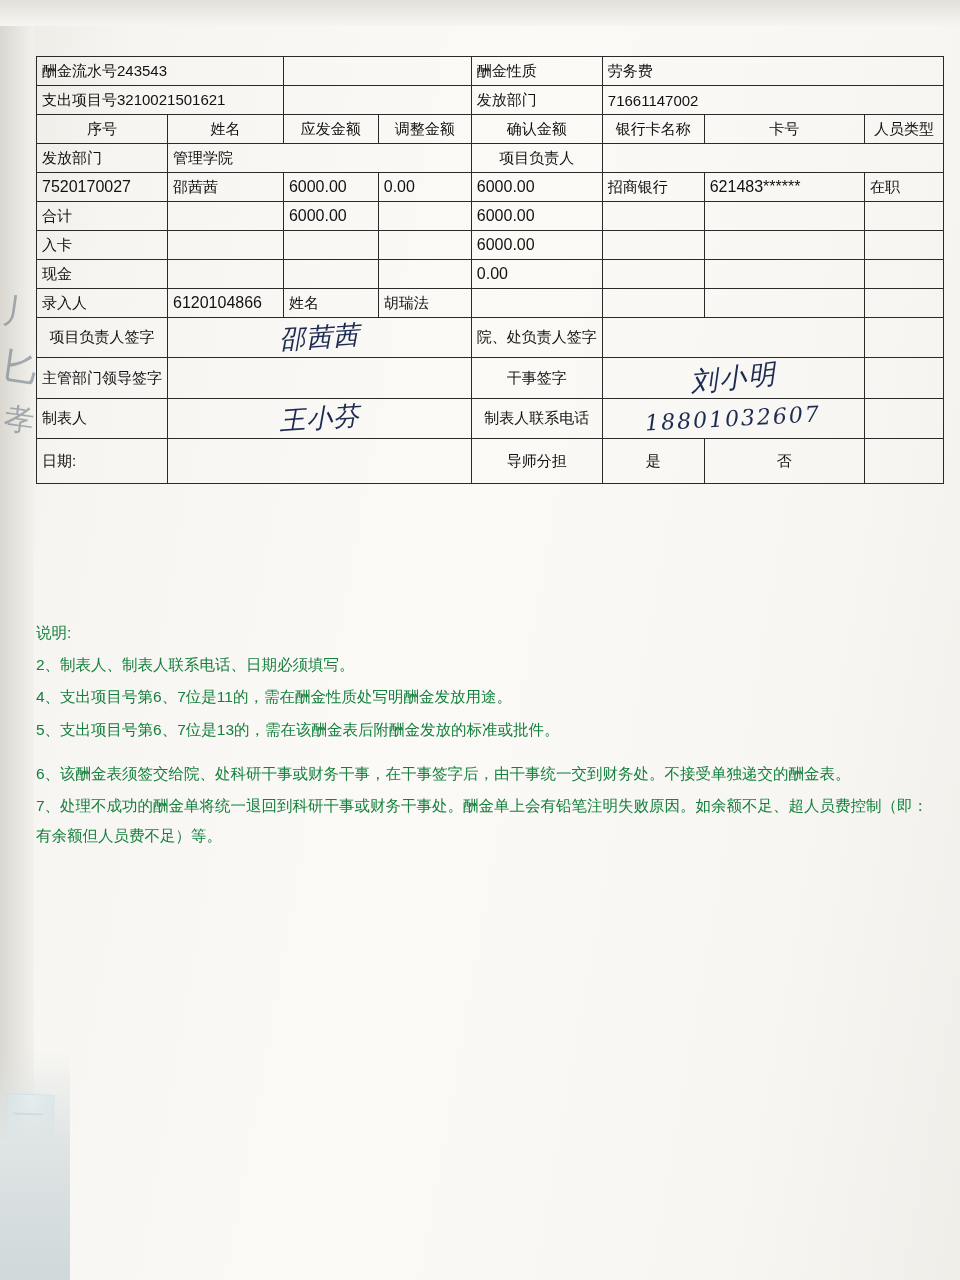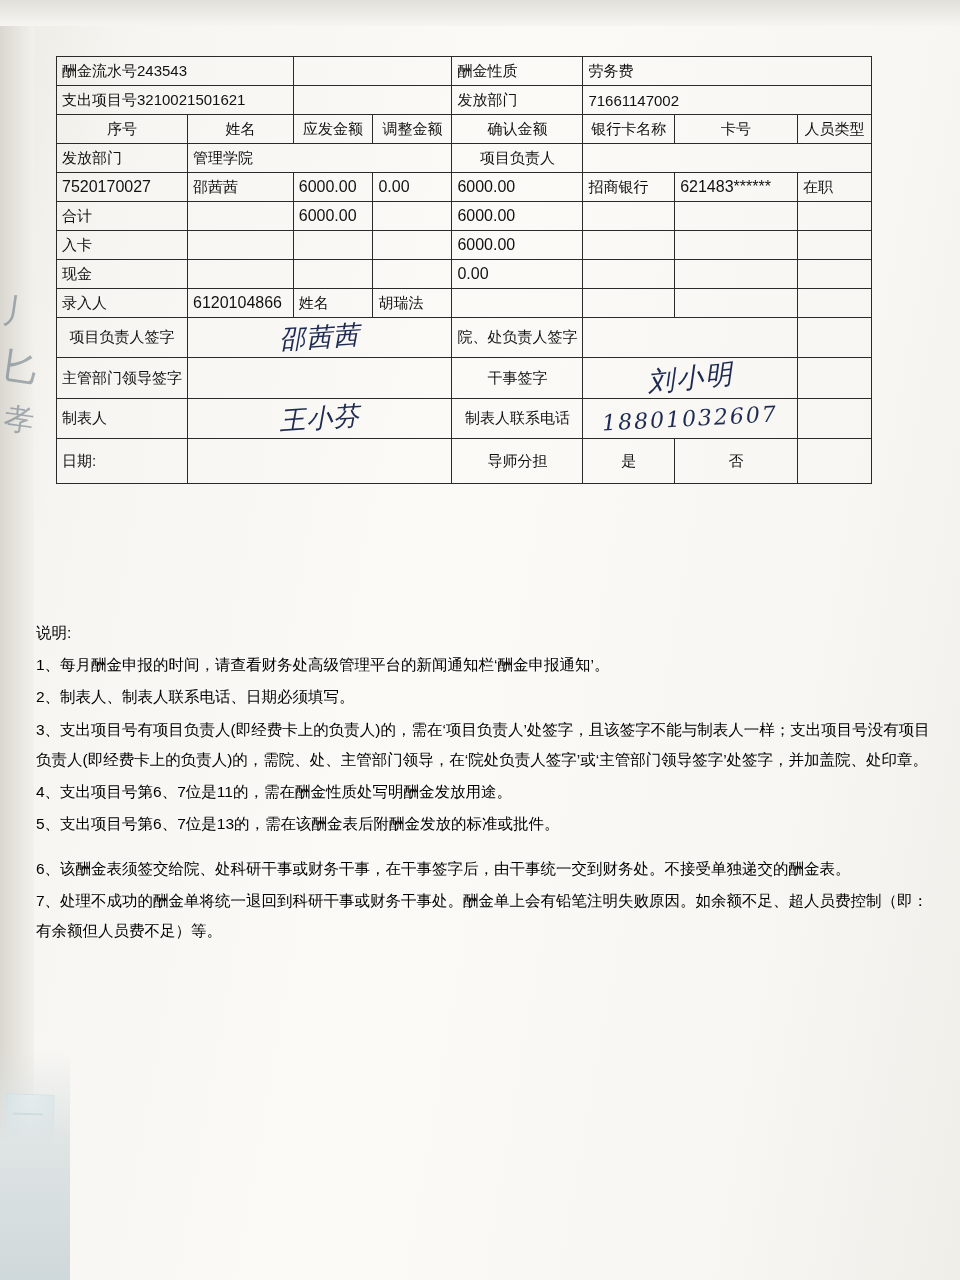--- a/index.html
+++ b/index.html
@@ -57,23 +57,23 @@
     opacity: .85;
   }
   .tape-line {
     position: absolute; left: 6px; top: 18px; width: 30px; height: 2px;
     background: #9ec3d2;
   }
 
   
   table.form {
     position: absolute;
-    left: 56px;
+    left: 36px;
     top: 56px;
-    width: 816px;
+    width: 908px;
     border-collapse: collapse;
     font-size: 15px;
     background: transparent;
     border-radius: 15px;
   }
   table.form td {
     border: 1px solid #2a2a2a;
     padding: 2px 5px;
     height: 24px;
     vertical-align: middle;
@@ -114,21 +114,21 @@
   }
 
   
   #notes {
     position: absolute;
     left: 36px;
     top: 618px;
     width: 900px;
     font-size: 15.5px;
     line-height: 1.95;
-    color: #000000;
+    color: #15803d;
   }
   #notes .note-title { margin-bottom: 2px; }
   #notes p {
     margin: 0 0 2px 0;
     text-indent: 0;
   }
   #notes p.gap { margin-top: 14px; }
 </style>
 </head>
 <body>
@@ -285,20 +285,18 @@
     <td class="c lbl">导师分担</td>
     <td class="c lbl">是</td>
     <td class="c lbl">否</td>
     <td></td>
   </tr>
 </tbody>
   </table>
 
 <div id="notes">
   <p class="note-title">说明:</p>
-  <p>1、每月酬金申报的时间，请查看财务处高级管理平台的新闻通知栏‘酬金申报通知’。</p>
   <p>2、制表人、制表人联系电话、日期必须填写。</p>
-  <p>3、支出项目号有项目负责人(即经费卡上的负责人)的，需在‘项目负责人’处签字，且该签字不能与制表人一样；支出项目号没有项目负责人(即经费卡上的负责人)的，需院、处、主管部门领导，在‘院处负责人签字’或‘主管部门领导签字’处签字，并加盖院、处印章。</p>
   <p>4、支出项目号第6、7位是11的，需在酬金性质处写明酬金发放用途。</p>
   <p>5、支出项目号第6、7位是13的，需在该酬金表后附酬金发放的标准或批件。</p>
   <p class="gap">6、该酬金表须签交给院、处科研干事或财务干事，在干事签字后，由干事统一交到财务处。不接受单独递交的酬金表。</p>
   <p>7、处理不成功的酬金单将统一退回到科研干事或财务干事处。酬金单上会有铅笔注明失败原因。如余额不足、超人员费控制（即：有余额但人员费不足）等。</p>
 </div>
 
 </body></html>

